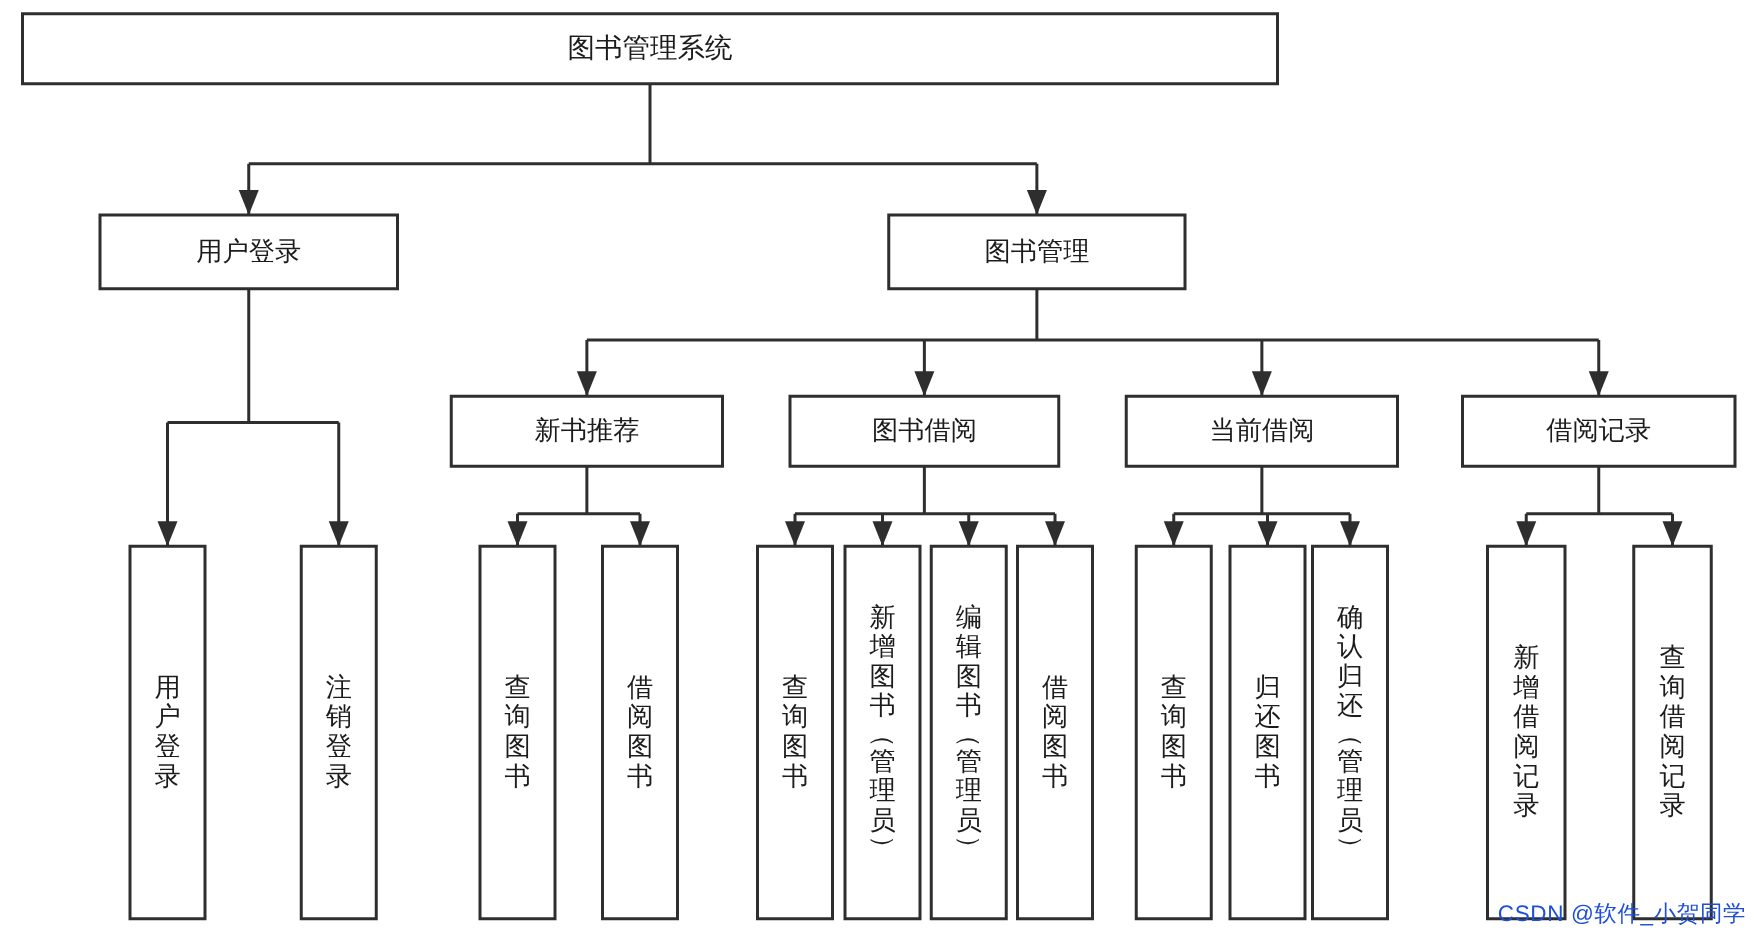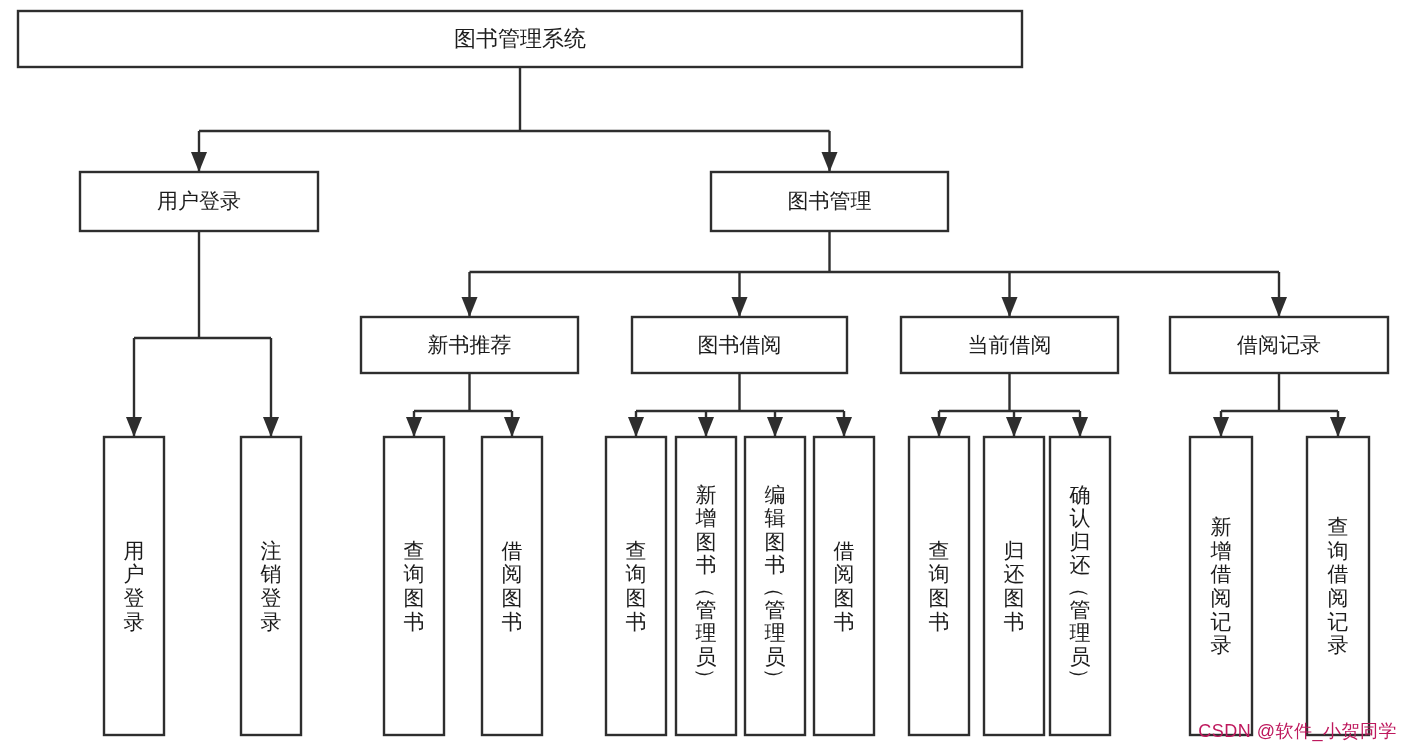--- a/index.html
+++ b/index.html
@@ -75,21 +75,21 @@
     transform: rotate(90deg);
     display: block;
     line-height: 1.0;
   }
   .watermark {
     position: absolute;
     right: 8px;
     bottom: 4px;
     font-family: "Liberation Sans", "DejaVu Sans", sans-serif;
     font-size: 18px;
-    color: #be185d;
+    color: #1d4ed8;
     letter-spacing: 0.5px;
     white-space: nowrap;
     pointer-events: none;
   }
 </style>
 </head>
 <body>
 
 <div id="diagram-root">
   <svg class="diagram-canvas" viewBox="0 0 1405 747">

